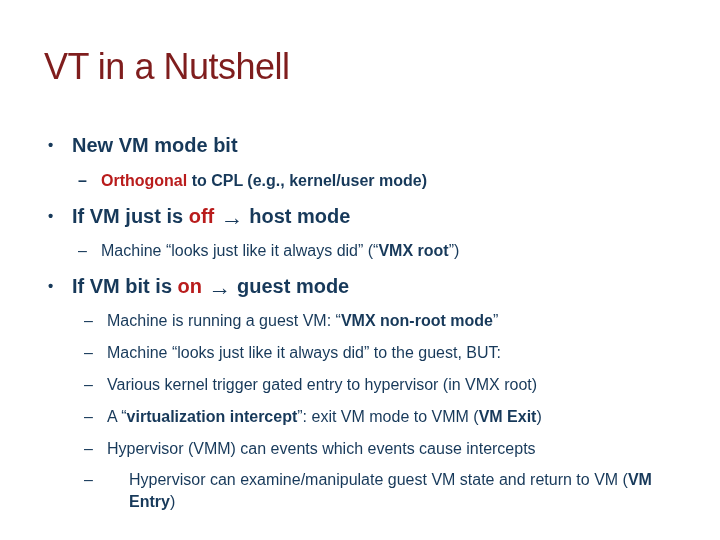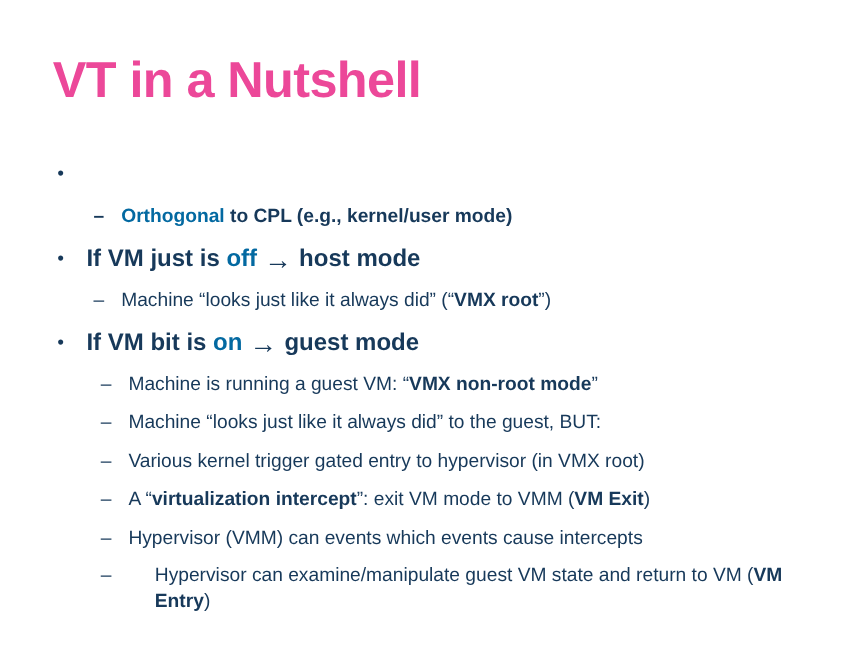--- a/index.html
+++ b/index.html
@@ -4,48 +4,49 @@
 <style>
   html,body{margin:0;padding:0;}
   body{
     width:720px;height:540px;
     background:#ffffff;
     font-family:"Liberation Sans",sans-serif;
     position:relative;overflow:hidden;
   }
   .title{
     position:absolute;left:44px;top:47px;margin:0;
-    font-size:42px;font-weight:bold;line-height:40px;
-    color:#ec4899;letter-spacing:-0.5px;
+    font-size:36px;font-weight:normal;line-height:40px;
+    color:#7f1d1d;letter-spacing:-0.5px;
   }
   .row{position:absolute;display:flex;color:#17395A;}
   .l1{left:48px;font-size:20px;font-weight:bold;line-height:24px;}
   .l1 .marker{width:24px;font-size:15px;flex:0 0 24px;}
   .l2{left:78px;font-size:16px;font-weight:normal;line-height:22px;}
   .l2 .marker{width:23px;flex:0 0 23px;}
   .deep{left:84px;}
   .boldrow{font-weight:bold;}
   .b{font-weight:bold;}
-  .accent{color:#0369a1;}
+  .accent{color:#b91c1c;}
   .arrow{
     font-weight:bold;font-size:23px;line-height:1;
     margin:0 6px;position:relative;top:0px;vertical-align:-2px;
   }
   .wrap .txt{max-width:524px;margin-left:22px;}
   .txt{white-space:pre-wrap;}
 </style>
 </head>
 <body>
 
 <div>
 
   <h1 class="title">VT in a Nutshell</h1>
 
   <div class="row l1" style="top:133px">
     <span class="marker">•</span>
+    <div class="txt"><span>New VM mode bit</span></div>
   </div>
 
   <div class="row l2 boldrow" style="top:170px">
     <span class="marker">–</span>
     <div class="txt"><span class="accent">Orthogonal</span><span> to CPL (e.g., kernel/user mode)</span></div>
   </div>
 
   <div class="row l1" style="top:204px">
     <span class="marker">•</span>
     <div class="txt"><span>If VM just is </span><span class="accent">off</span><span class="arrow">→</span><span>host mode</span></div>

